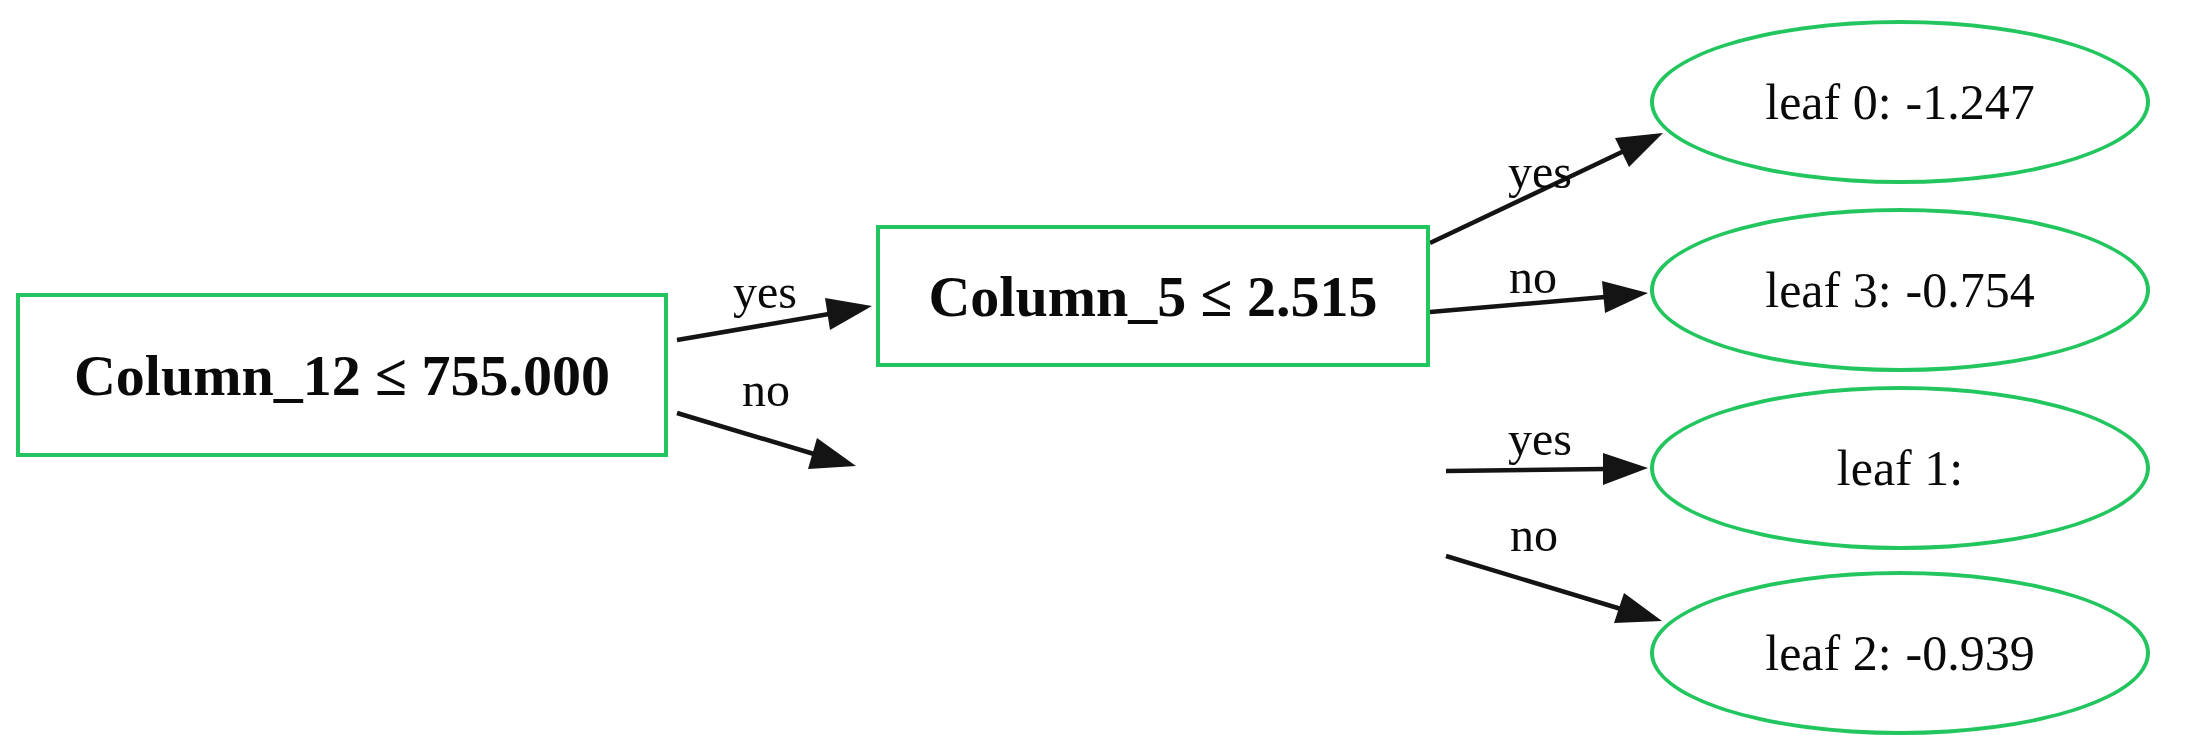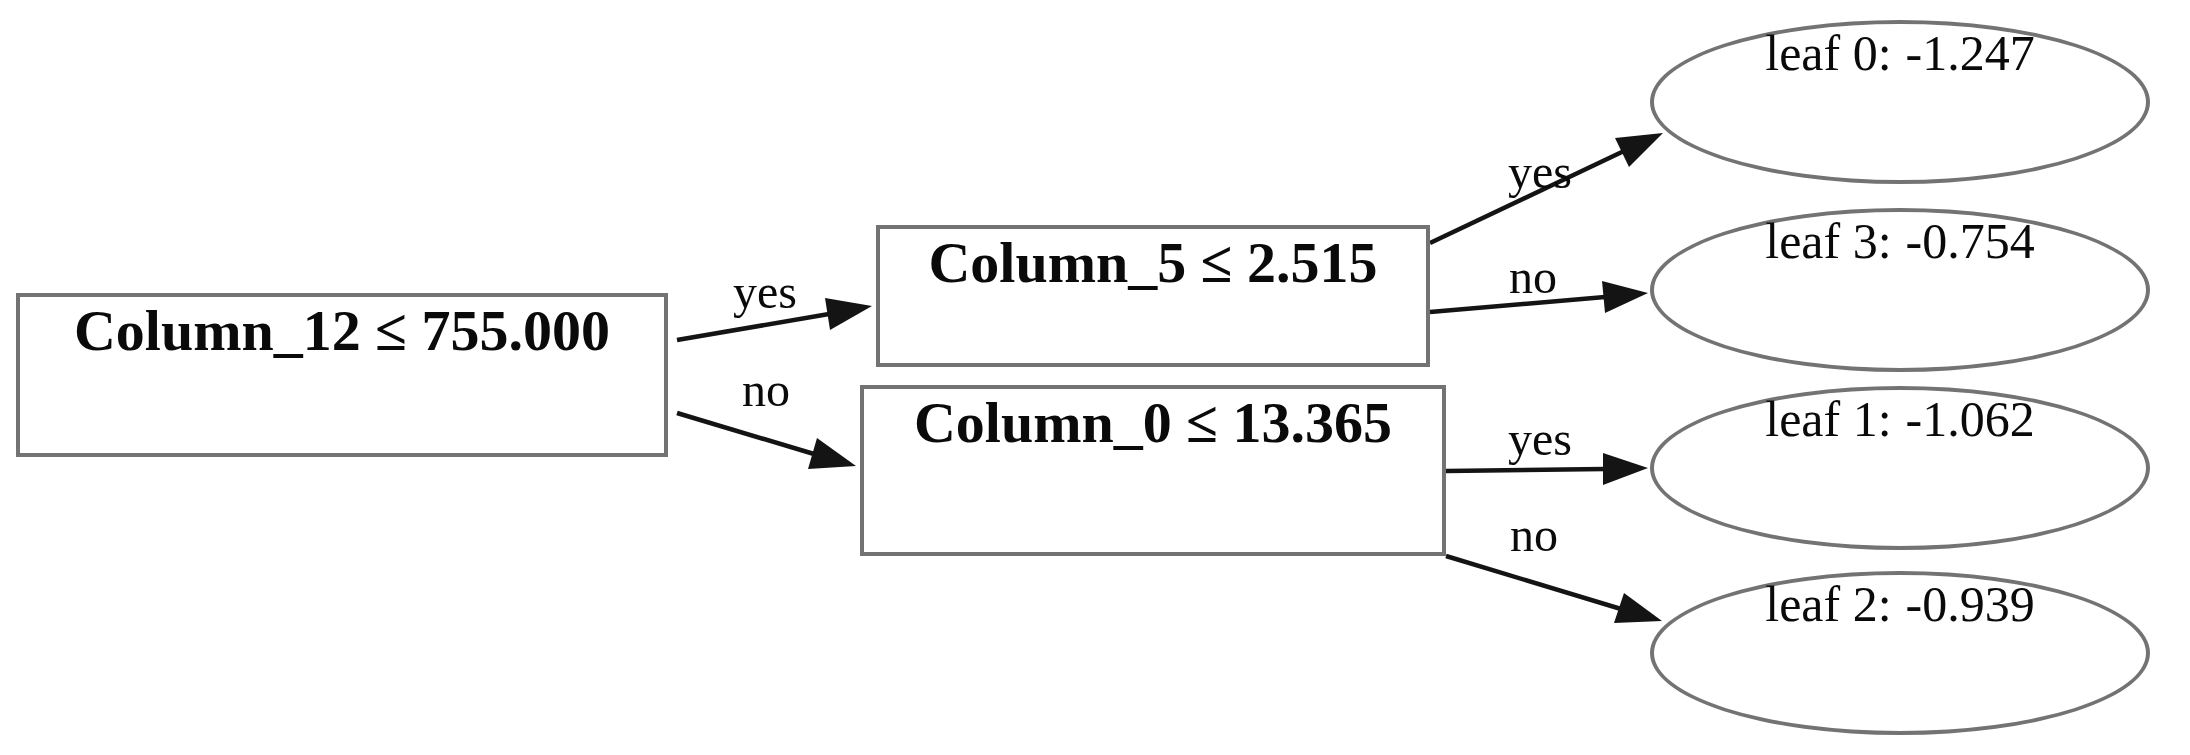--- a/index.html
+++ b/index.html
@@ -19,23 +19,23 @@
   .edges-layer {
     position: absolute;
     left: 0; top: 0;
     width: 2190px;
     height: 755px;
   }
   .node {
     position: absolute;
     box-sizing: border-box;
     background: #ffffff;
-    border: 4px solid #737373;
+    border: 4px solid #22c55e;
     display: flex;
-    align-items: flex-start;
+    align-items: center;
     justify-content: center;
     white-space: nowrap;
   }
   .split {
     font-weight: bold;
     font-size: 58px;
   }
   .leaf {
     border-radius: 50%;
     font-size: 50px;
@@ -93,37 +93,33 @@
   </svg>
 
   <div class="node split" style="left:16px; top:293px; width:652px; height:164px;">
     <span>Column_12 ≤ 755.000</span>
   </div>
 
   <div class="node split" style="left:876px; top:225px; width:554px; height:142px;">
     <span>Column_5 ≤ 2.515</span>
   </div>
 
-  <div class="node split" style="left:860px; top:385px; width:586px; height:171px;">
-    <span>Column_0 ≤ 13.365</span>
-  </div>
 
   <div class="node leaf" style="left:1650px; top:20px; width:500px; height:164px;">
     <span>leaf 0:</span>
     <span class="leaf-value">-1.247</span>
   </div>
 
   <div class="node leaf" style="left:1650px; top:208px; width:500px; height:164px;">
     <span>leaf 3:</span>
     <span class="leaf-value">-0.754</span>
   </div>
 
   <div class="node leaf" style="left:1650px; top:386px; width:500px; height:164px;">
     <span>leaf 1:</span>
-    <span class="leaf-value">-1.062</span>
   </div>
 
   <div class="node leaf" style="left:1650px; top:571px; width:500px; height:164px;">
     <span>leaf 2:</span>
     <span class="leaf-value">-0.939</span>
   </div>
 
 </div>
 
 </body></html>

